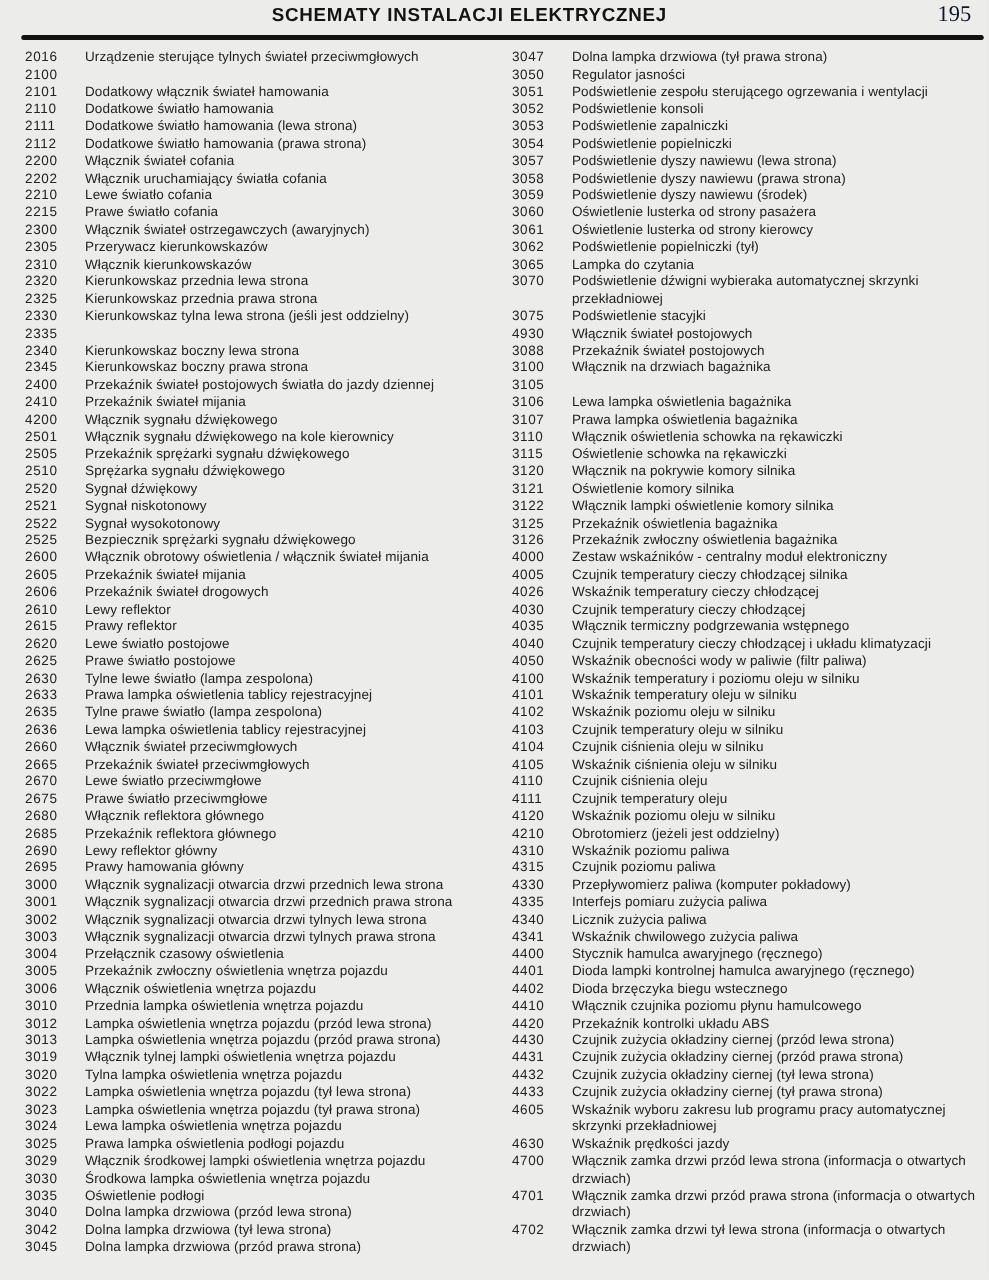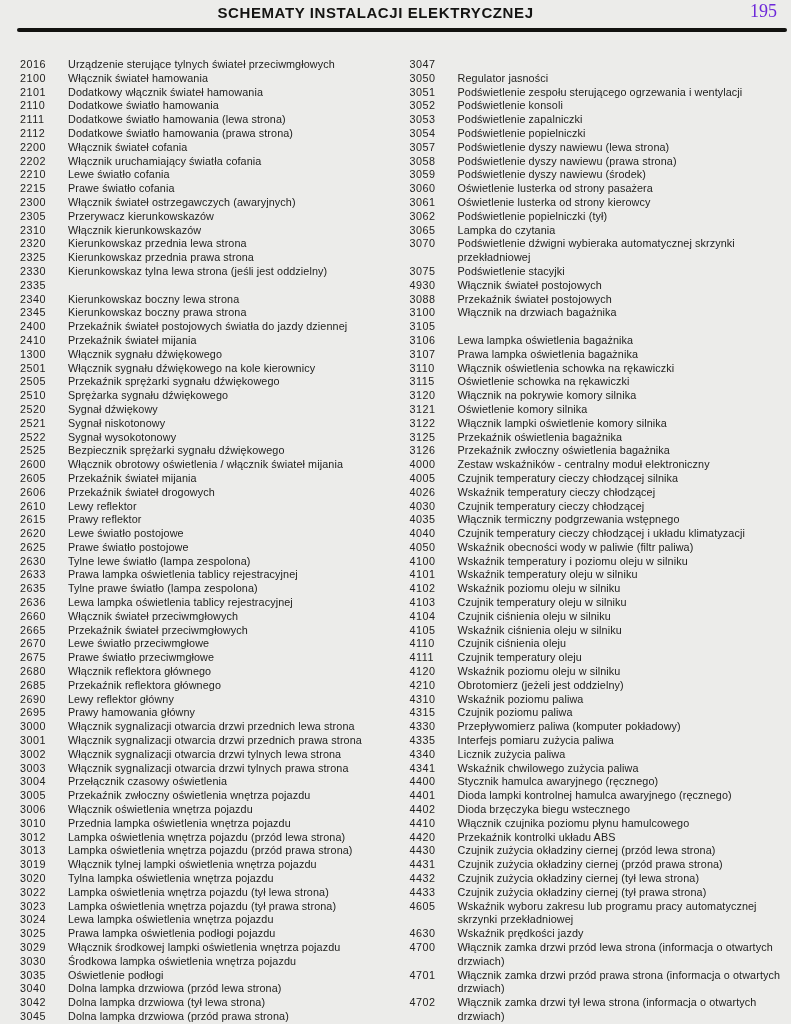--- a/index.html
+++ b/index.html
@@ -28,31 +28,31 @@
     font-size: 15px;
     letter-spacing: 0.6px;
     color: #141412;
   }
   .page-number {
     position: absolute;
     right: 14px;
     top: 1px;
     font-family: "Liberation Serif", serif;
     font-size: 18px;
-    color: #6d28d9;
+    color: #0f172a;
   }
   .header-rule {
     height: 4px;
     background: #121210;
     margin: 2px 4px 0 17px;
     border-radius: 2px;
   }
   .columns {
     display: flex;
-    padding-top: 26px;
+    padding-top: 8px;
     gap: 10px;
   }
   .col {
     box-sizing: border-box;
     width: 50%;
     font-size: 10.8px;
     line-height: 13.8px;
   }
   .col-left  { padding-left: 20px; padding-right: 6px; }
   .col-right { padding-left: 9px;  padding-right: 8px; }
@@ -76,21 +76,20 @@
   <main class="columns">
     <section class="col col-left">
 
         <div class="entry">
           <span class="code">2016</span>
           <span class="desc">Urządzenie sterujące tylnych świateł przeciwmgłowych</span>
         </div>
 
         <div class="entry">
           <span class="code">2100</span>
-          <span class="desc">Włącznik świateł hamowania</span>
         </div>
 
         <div class="entry">
           <span class="code">2101</span>
           <span class="desc">Dodatkowy włącznik świateł hamowania</span>
         </div>
 
         <div class="entry">
           <span class="code">2110</span>
           <span class="desc">Dodatkowe światło hamowania</span>
@@ -174,21 +173,21 @@
           <span class="code">2400</span>
           <span class="desc">Przekaźnik świateł postojowych światła do jazdy dziennej</span>
         </div>
 
         <div class="entry">
           <span class="code">2410</span>
           <span class="desc">Przekaźnik świateł mijania</span>
         </div>
 
         <div class="entry">
-          <span class="code">1300</span>
+          <span class="code">4200</span>
           <span class="desc">Włącznik sygnału dźwiękowego</span>
         </div>
 
         <div class="entry">
           <span class="code">2501</span>
           <span class="desc">Włącznik sygnału dźwiękowego na kole kierownicy</span>
         </div>
 
         <div class="entry">
           <span class="code">2505</span>
@@ -423,20 +422,21 @@
         <div class="entry">
           <span class="code">3045</span>
           <span class="desc">Dolna lampka drzwiowa (przód prawa strona)</span>
         </div>
       </section>
 
     <section class="col col-right">
 
         <div class="entry">
           <span class="code">3047</span>
+          <span class="desc">Dolna lampka drzwiowa (tył prawa strona)</span>
         </div>
 
         <div class="entry">
           <span class="code">3050</span>
           <span class="desc">Regulator jasności</span>
         </div>
 
         <div class="entry">
           <span class="code">3051</span>
           <span class="desc">Podświetlenie zespołu sterującego ogrzewania i wentylacji</span>

